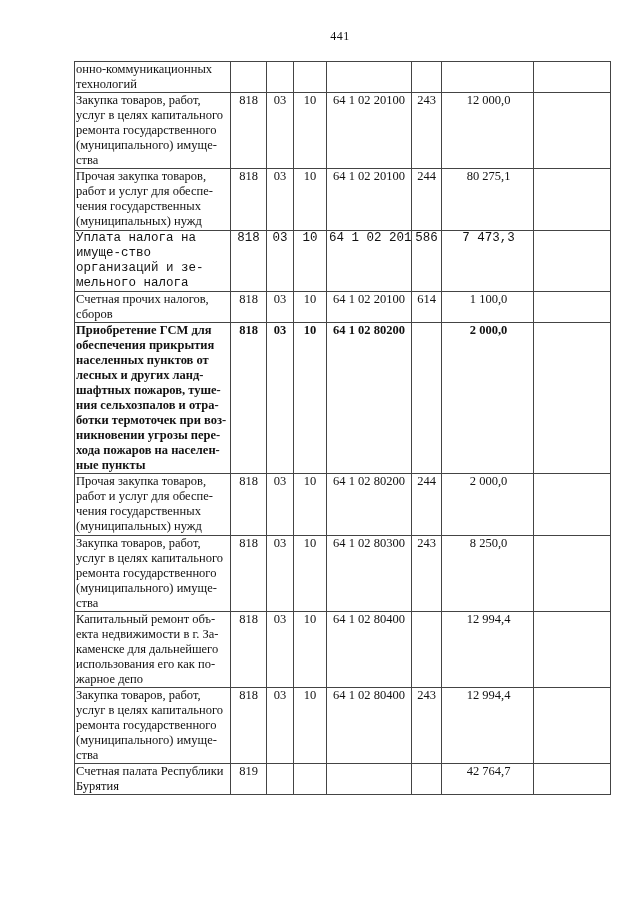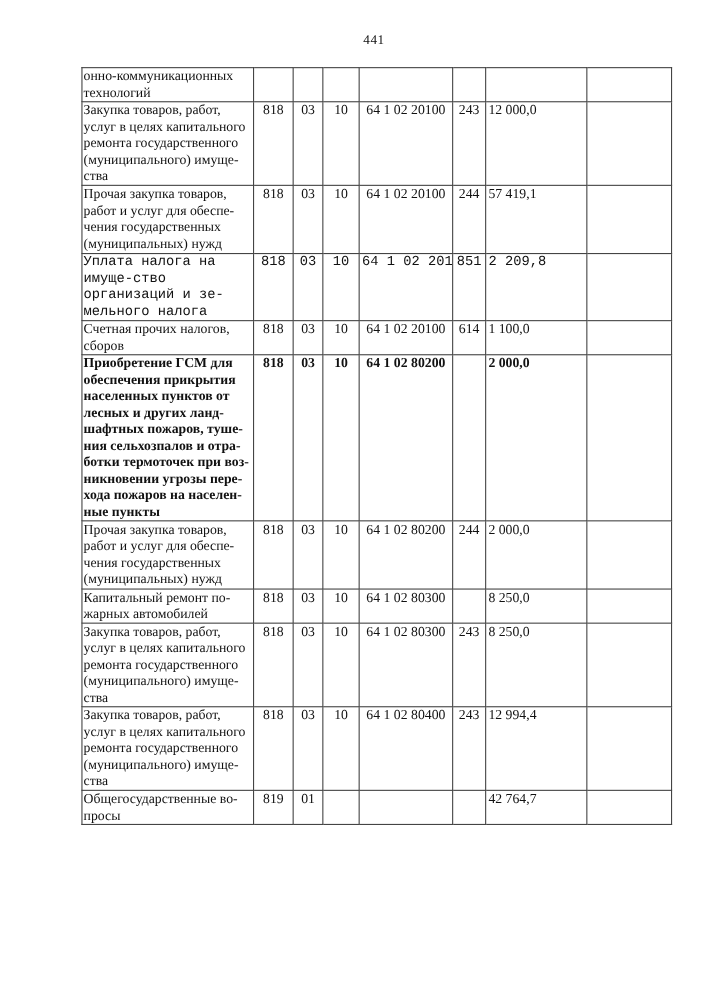--- a/index.html
+++ b/index.html
@@ -22,21 +22,21 @@
     border: 1px solid #444;
     vertical-align: top;
     font-size: 12.5px;
     line-height: 15px;
     padding: 0 2px 0 2px;
     overflow: hidden;
     white-space: nowrap;
   }
   table.budget td.name { white-space: normal; padding-left: 1px; padding-right: 0; }
   table.budget td.c { text-align: center; }
-  table.budget td.amt { text-align: left; padding-right: 0; }
+  table.budget td.amt { text-align: center; padding-right: 0; }
   col.c-name { width: 156px; }
   col.c-grbs { width: 36px; }
   col.c-rz { width: 27px; }
   col.c-pr { width: 33px; }
   col.c-csr { width: 85px; }
   col.c-vr { width: 30px; }
   col.c-sum { width: 92px; }
   col.c-extra { width: 77px; }
   tr.h2 td { height: 30px; }
   tr.h3 td { height: 45px; font-family: Liberation Mono, monospace; }
@@ -81,31 +81,31 @@
         <td class="amt">12 000,0</td>
         <td></td>
       </tr>
       <tr class="h4">
         <td class="name">Прочая закупка товаров, работ и услуг для обеспе-чения государственных (муниципальных) нужд</td>
         <td class="c">818</td>
         <td class="c">03</td>
         <td class="c">10</td>
         <td class="c">64 1 02 20100</td>
         <td class="c">244</td>
-        <td class="amt">57 419,1</td>
+        <td class="amt">80 275,1</td>
         <td></td>
       </tr>
       <tr class="h3">
         <td class="name">Уплата налога на имуще-ство организаций и зе-мельного налога</td>
         <td class="c">818</td>
         <td class="c">03</td>
         <td class="c">10</td>
         <td class="c">64 1 02 20100</td>
-        <td class="c">851</td>
-        <td class="amt">2 209,8</td>
+        <td class="c">586</td>
+        <td class="amt">7 473,3</td>
         <td></td>
       </tr>
       <tr class="h2">
         <td class="name">Счетная прочих налогов, сборов</td>
         <td class="c">818</td>
         <td class="c">03</td>
         <td class="c">10</td>
         <td class="c">64 1 02 20100</td>
         <td class="c">614</td>
         <td class="amt">1 100,0</td>
@@ -124,54 +124,54 @@
       <tr class="h4">
         <td class="name">Прочая закупка товаров, работ и услуг для обеспе-чения государственных (муниципальных) нужд</td>
         <td class="c">818</td>
         <td class="c">03</td>
         <td class="c">10</td>
         <td class="c">64 1 02 80200</td>
         <td class="c">244</td>
         <td class="amt">2 000,0</td>
         <td></td>
       </tr>
-      <tr class="h2">
-        <td class="name">Капитальный ремонт по-жарных автомобилей</td>
-        <td class="c">818</td>
-        <td class="c">03</td>
-        <td class="c">10</td>
-        <td class="c">64 1 02 80300</td>
-        <td class="c"></td>
-        <td class="amt">8 250,0</td>
-        <td></td>
-      </tr>
       <tr class="h5">
         <td class="name">Закупка товаров, работ, услуг в целях капитального ремонта государственного (муниципального) имуще-ства</td>
         <td class="c">818</td>
         <td class="c">03</td>
         <td class="c">10</td>
         <td class="c">64 1 02 80300</td>
         <td class="c">243</td>
         <td class="amt">8 250,0</td>
+        <td></td>
+      </tr>
+      <tr class="h5">
+        <td class="name">Капитальный ремонт объ-екта недвижимости в г. За-каменске для дальнейшего использования его как по-жарное депо</td>
+        <td class="c">818</td>
+        <td class="c">03</td>
+        <td class="c">10</td>
+        <td class="c">64 1 02 80400</td>
+        <td class="c"></td>
+        <td class="amt">12 994,4</td>
         <td></td>
       </tr>
       <tr class="h5">
         <td class="name">Закупка товаров, работ, услуг в целях капитального ремонта государственного (муниципального) имуще-ства</td>
         <td class="c">818</td>
         <td class="c">03</td>
         <td class="c">10</td>
         <td class="c">64 1 02 80400</td>
         <td class="c">243</td>
         <td class="amt">12 994,4</td>
         <td></td>
       </tr>
       <tr class="h2">
-        <td class="name">Общегосударственные во-просы</td>
+        <td class="name">Счетная палата Республики Бурятия</td>
         <td class="c">819</td>
-        <td class="c">01</td>
+        <td class="c"></td>
         <td class="c"></td>
         <td class="c"></td>
         <td class="c"></td>
         <td class="amt">42 764,7</td>
         <td></td>
       </tr>
     </tbody>
 </table>
 
 </body></html>

